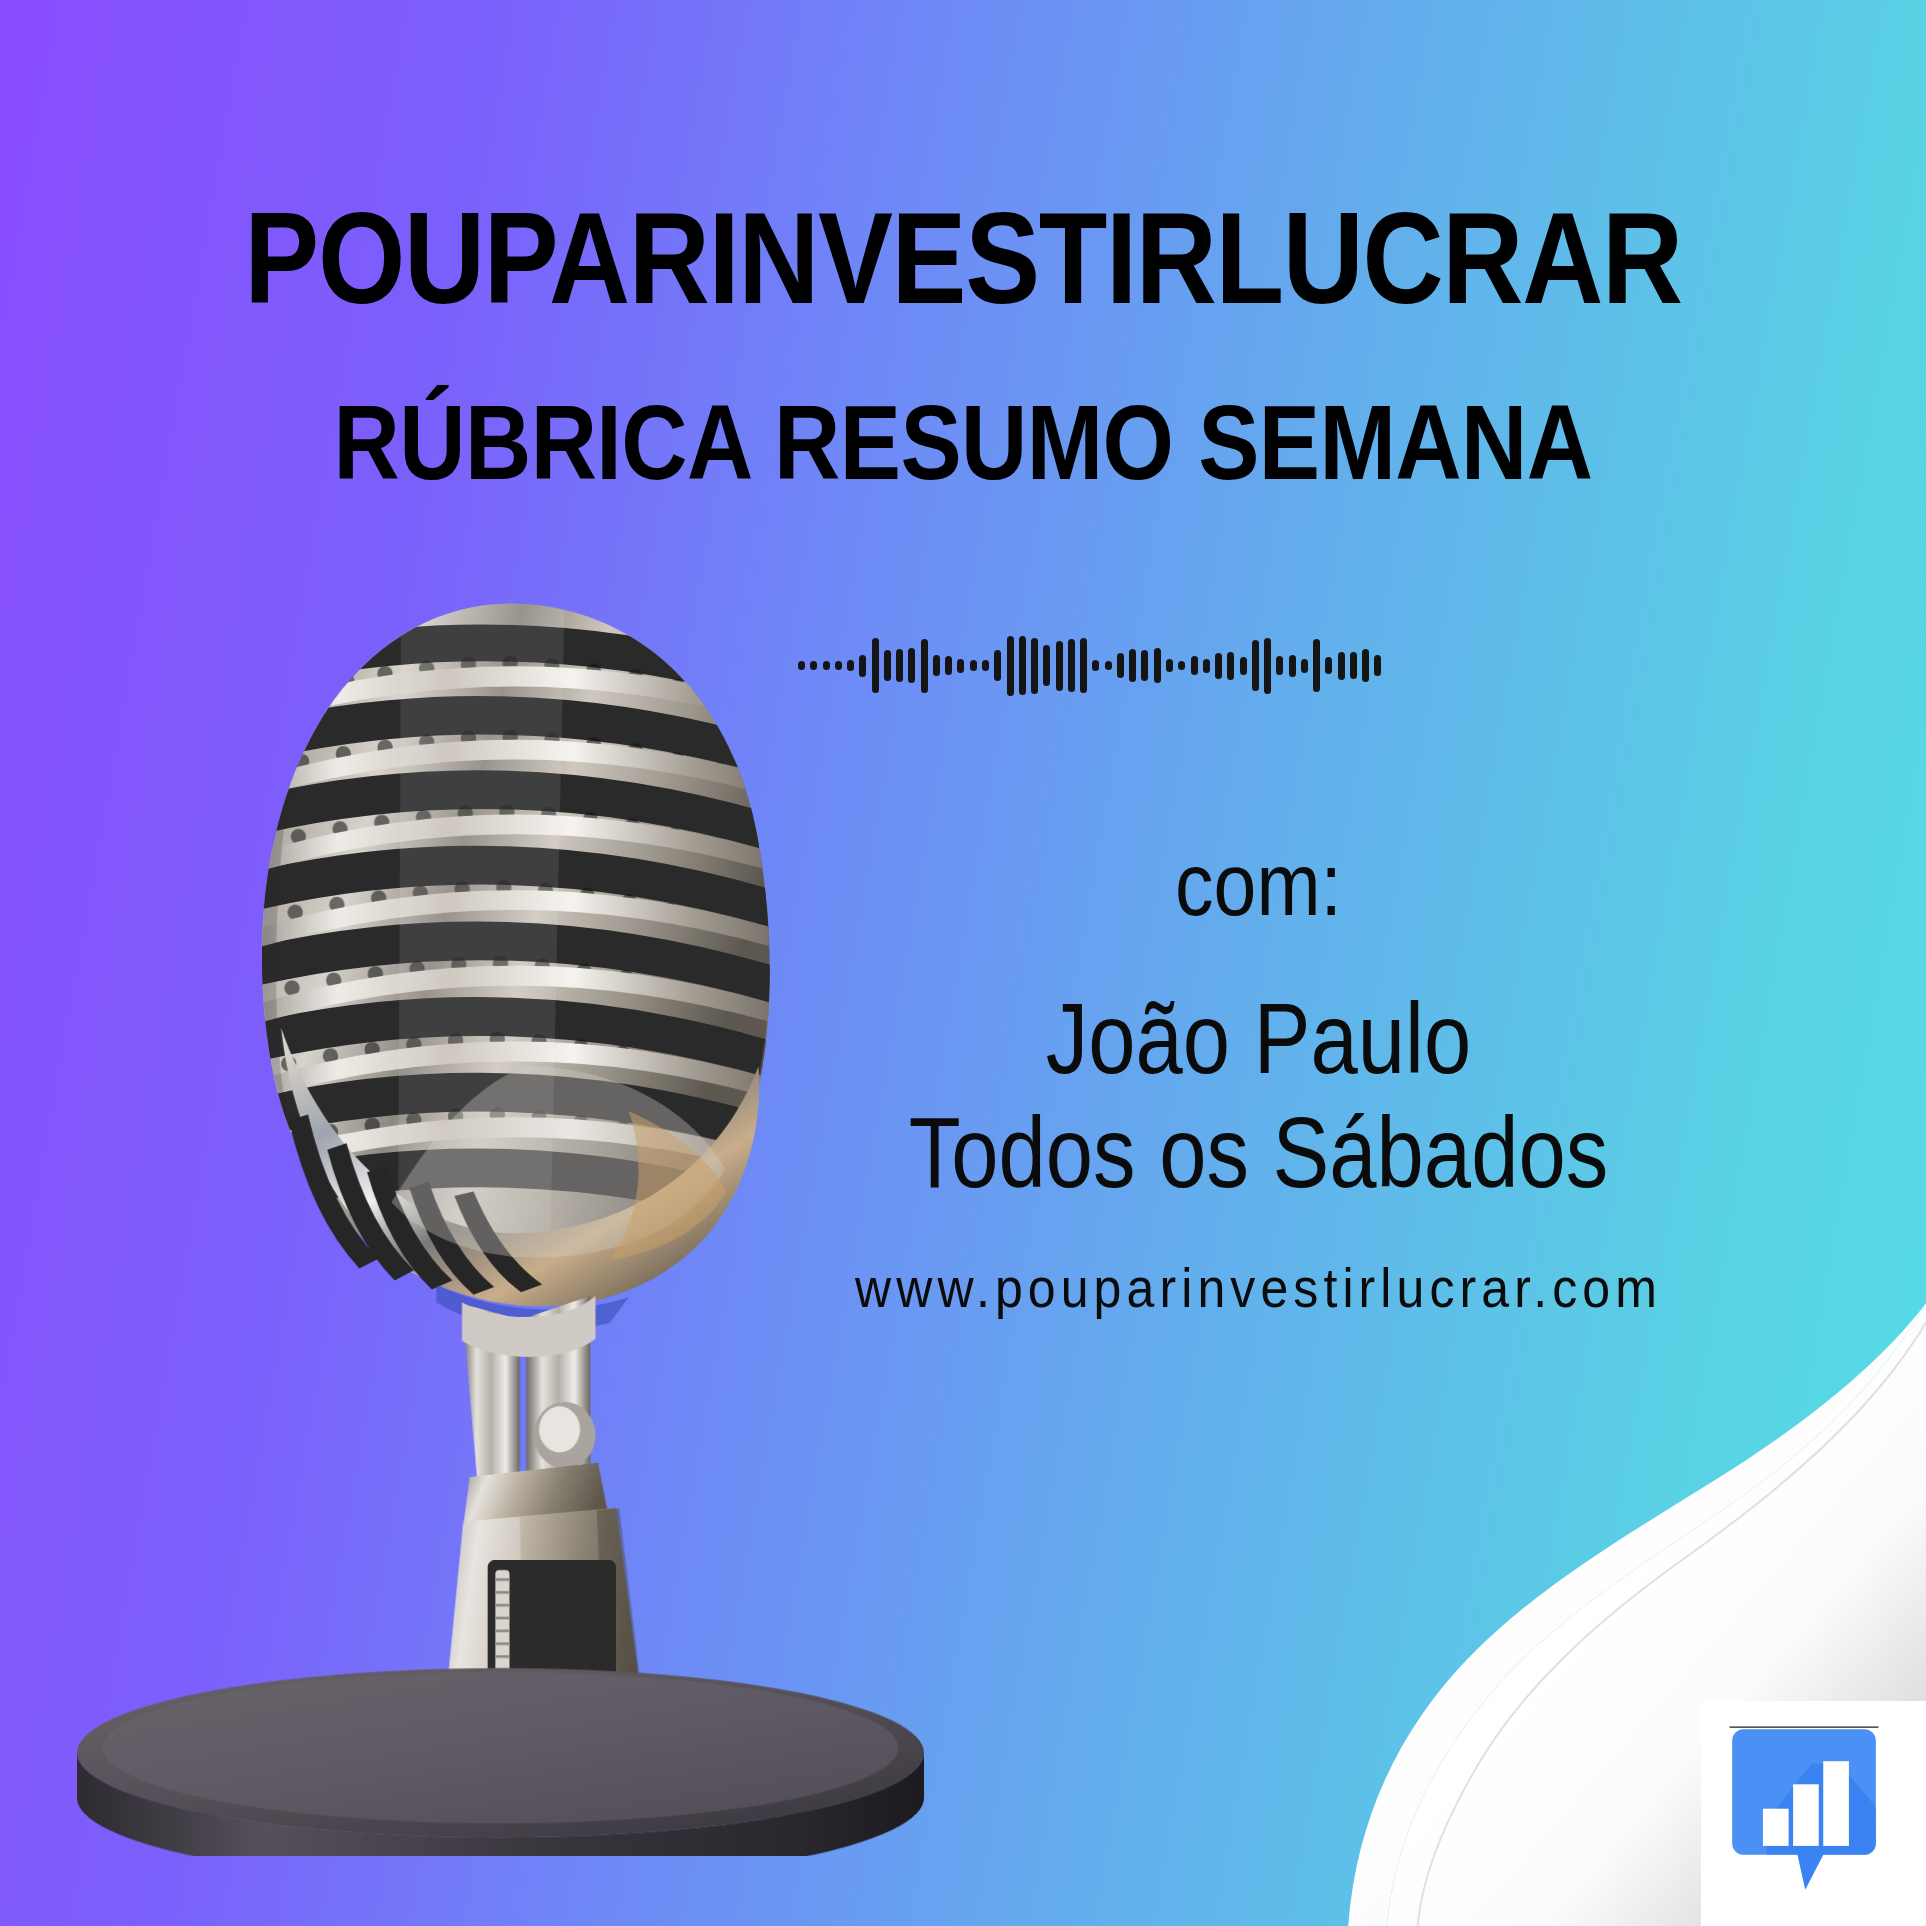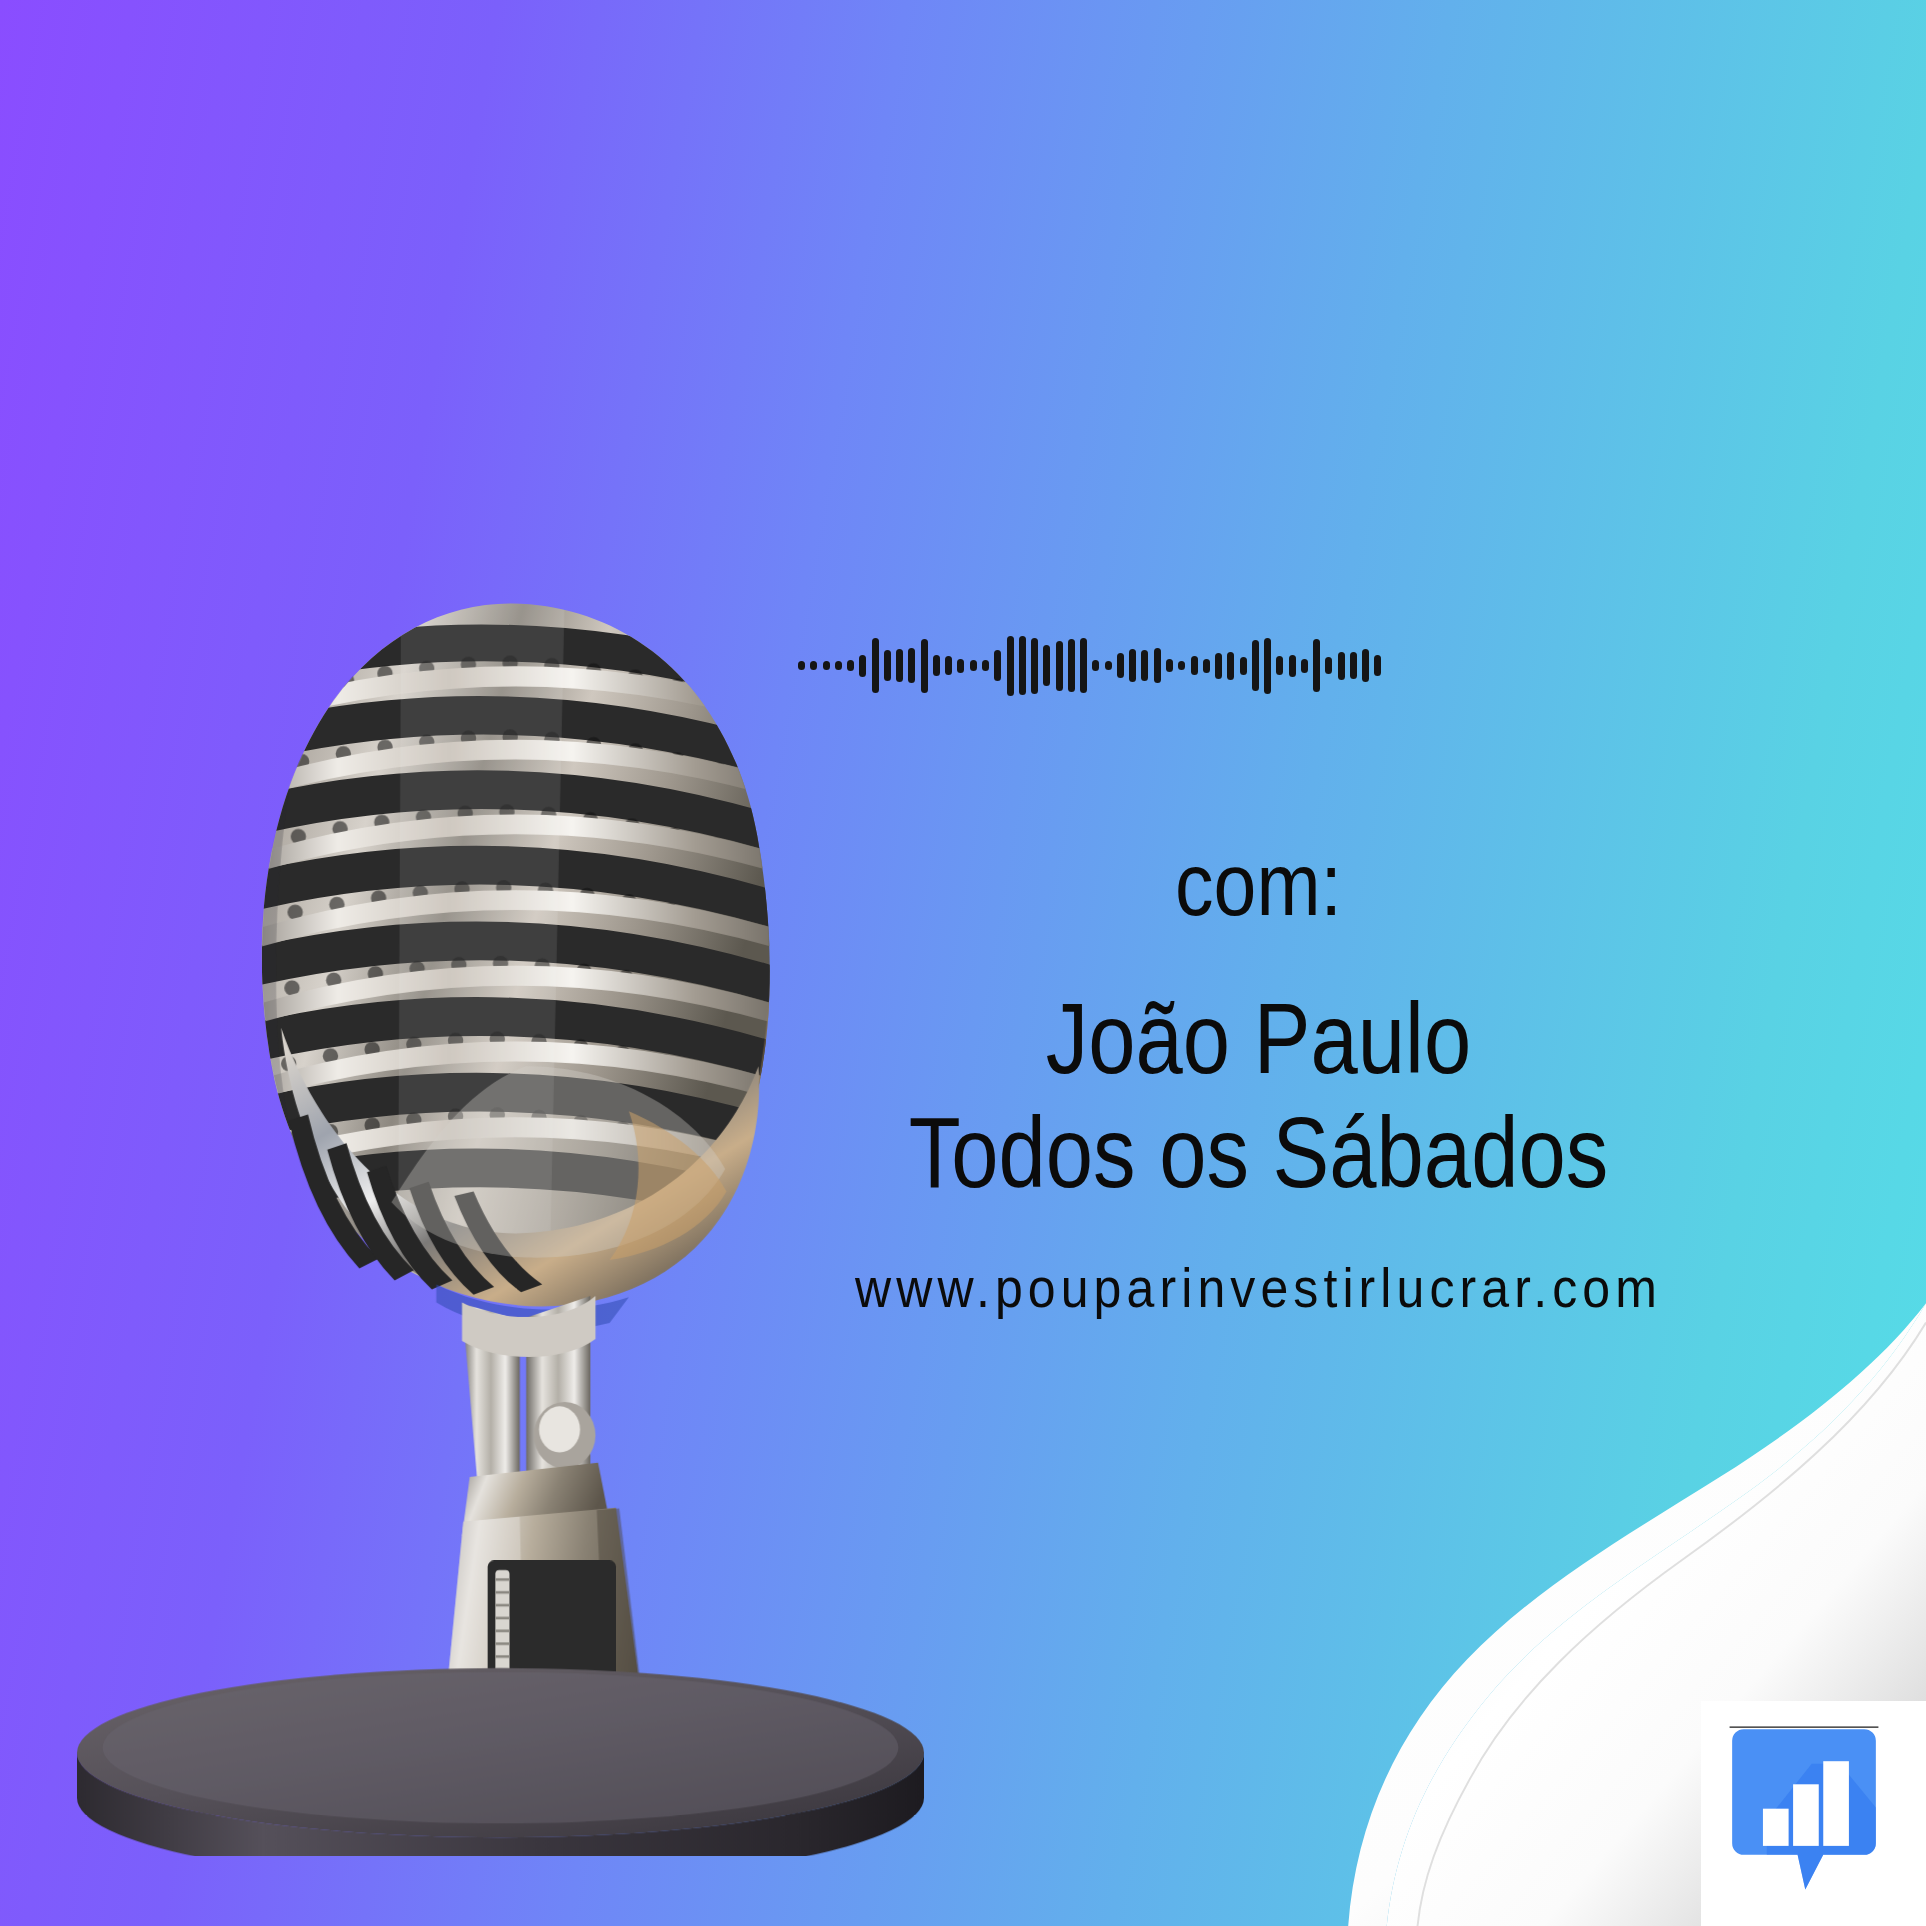--- a/index.html
+++ b/index.html
@@ -378,20 +378,24 @@
 
       <g>
         <ellipse cx="660" cy="1830" rx="660" ry="132" fill="url(#baseTop)"></ellipse>
         <path d="M0,1830 L0,1900 A660,132 0 0 0 1320,1900 L1320,1830
                  A660,132 0 0 1 0,1830 Z" fill="url(#baseSide)"></path>
         <ellipse cx="660" cy="1822" rx="620" ry="118" fill="#6b6671" opacity="0.45"></ellipse>
       </g>
     </svg>
   </div>
 
+  <div class="title-block">
+    <span id="main-title">POUPARINVESTIRLUCRAR</span>
+    <span id="sub-title">RÚBRICA RESUMO SEMANA</span>
+  </div>
 
   <div id="waveform">
       <div class="wv-bar" style="height: 9px; background: rgb(21, 21, 21);"></div>
       <div class="wv-bar" style="height: 9px; background: rgb(21, 21, 21);"></div>
       <div class="wv-bar" style="height: 9px; background: rgb(21, 21, 21);"></div>
       <div class="wv-bar" style="height: 9.6px; background: rgb(21, 21, 21);"></div>
       <div class="wv-bar" style="height: 10.3px; background: rgb(21, 21, 21);"></div>
       <div class="wv-bar" style="height: 22px; background: rgb(21, 21, 21);"></div>
       <div class="wv-bar" style="height: 55px; background: rgb(21, 21, 21);"></div>
       <div class="wv-bar" style="height: 31px; background: rgb(21, 21, 21);"></div>

